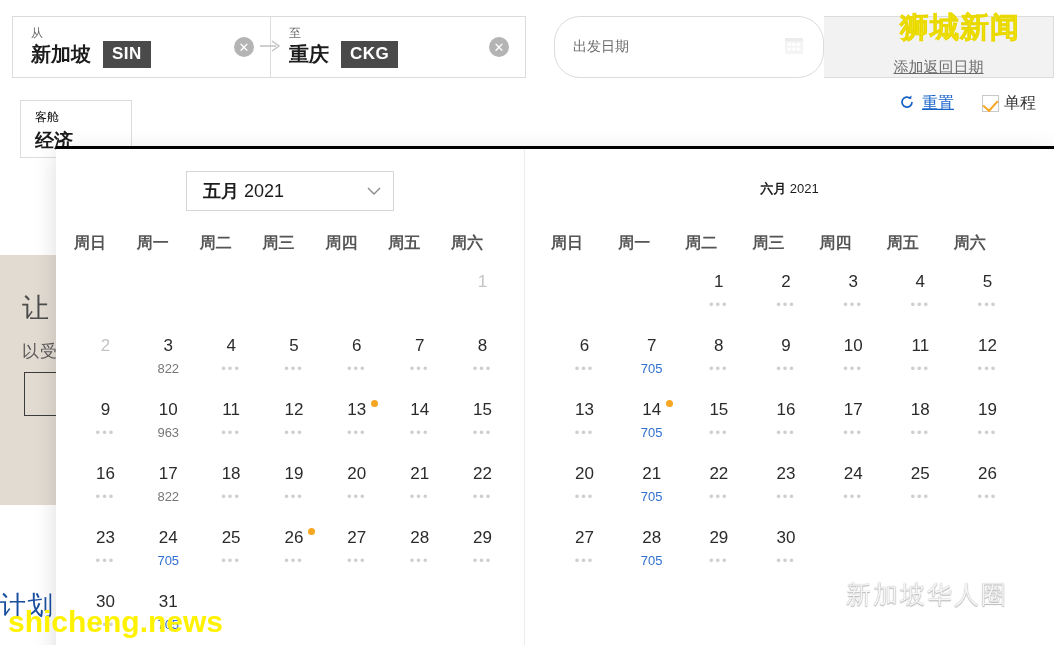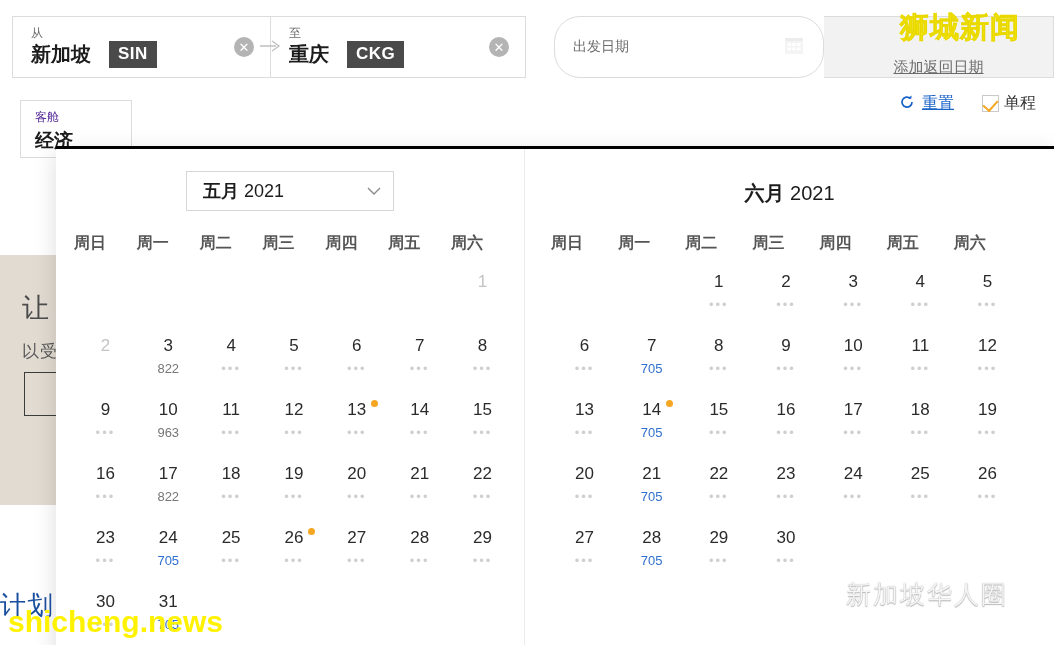--- a/index.html
+++ b/index.html
@@ -49,21 +49,21 @@
     display: flex; align-items: center;
   }
   .field-from { left: 12px; width: 258px; border-right: none; }
   .field-to   { left: 270px; width: 256px; }
   .field-date { left: 554px; width: 270px; border-radius: 26px; }
 
   .field-inner { padding-left: 18px; flex: 1; }
   .field-label {
     font-size: 12px; color: #6b6b6b; line-height: 14px; margin-bottom: 1px;
   }
-  .field-valrow { display: flex; align-items: flex-end; gap: 18px; }
+  .field-valrow { display: flex; align-items: flex-end; gap: 12px; }
   .field-city {
     font-size: 20px; font-weight: bold; color: #1c1c1c; letter-spacing: 0px;
   }
   .code-chip {
     background: #4a4a4a; color: #ffffff; font-weight: bold;
     font-size: 17px; padding: 3px 9px 4px; letter-spacing: 0.5px;
   }
   .clear-btn {
     width: 20px; height: 20px; border-radius: 50%;
     background: #b4b4b4; margin-right: 16px;
@@ -87,21 +87,21 @@
   .return-btn span {
     font-size: 15px; color: #6b6b6b; text-decoration: underline;
   }
 
   
   .cabin-field {
     position: absolute; left: 20px; top: 100px; width: 112px; height: 58px;
     border: 1px solid #dcdcdc; background: #fff; padding: 8px 0 0 14px;
     overflow: hidden; z-index: 12;
   }
-  .cabin-label { font-size: 12px; color: #4c1d95; }
+  .cabin-label { font-size: 12px; color: #000000; }
   .cabin-value { font-size: 19px; font-weight: bold; color: #1c1c1c; margin-top: 2px; }
 
   .toolbar-right {
     position: absolute; right: 18px; top: 93px;
     display: flex; align-items: center; gap: 28px; z-index: 31;
   }
   .reset-btn {
     display: flex; align-items: center; gap: 7px;
     color: #1a64c8; font-size: 16px; cursor: pointer;
   }
@@ -135,21 +135,21 @@
   .month-select {
     width: 208px; height: 40px; margin: 0 auto;
     border: 1px solid #d6d6d6; background: #fff;
     display: flex; align-items: center; justify-content: space-between;
     padding: 0 12px 0 16px; cursor: pointer;
   }
   .ms-text { font-size: 18px; color: #1c1c1c; }
   .ms-text b { font-weight: bold; }
   .ms-chev { color: #8a8a8a; font-size: 13px; }
   .month-title-plain {
-    text-align: center; font-size: 20px; color: #1c1c1c; padding-top: 9px;
+    text-align: center; font-size: 13px; color: #1c1c1c; padding-top: 9px;
     height: 40px;
   }
   .month-title-plain b { font-weight: bold; }
 
   table.cal { border-collapse: collapse; margin-top: 22px; }
   .pane-left table.cal  { width: 440px; margin-left: 18px; }
   .pane-right table.cal { width: 470px; margin-left: 26px; }
 
   table.cal th {
     font-size: 16px; font-weight: bold; color: #555;

